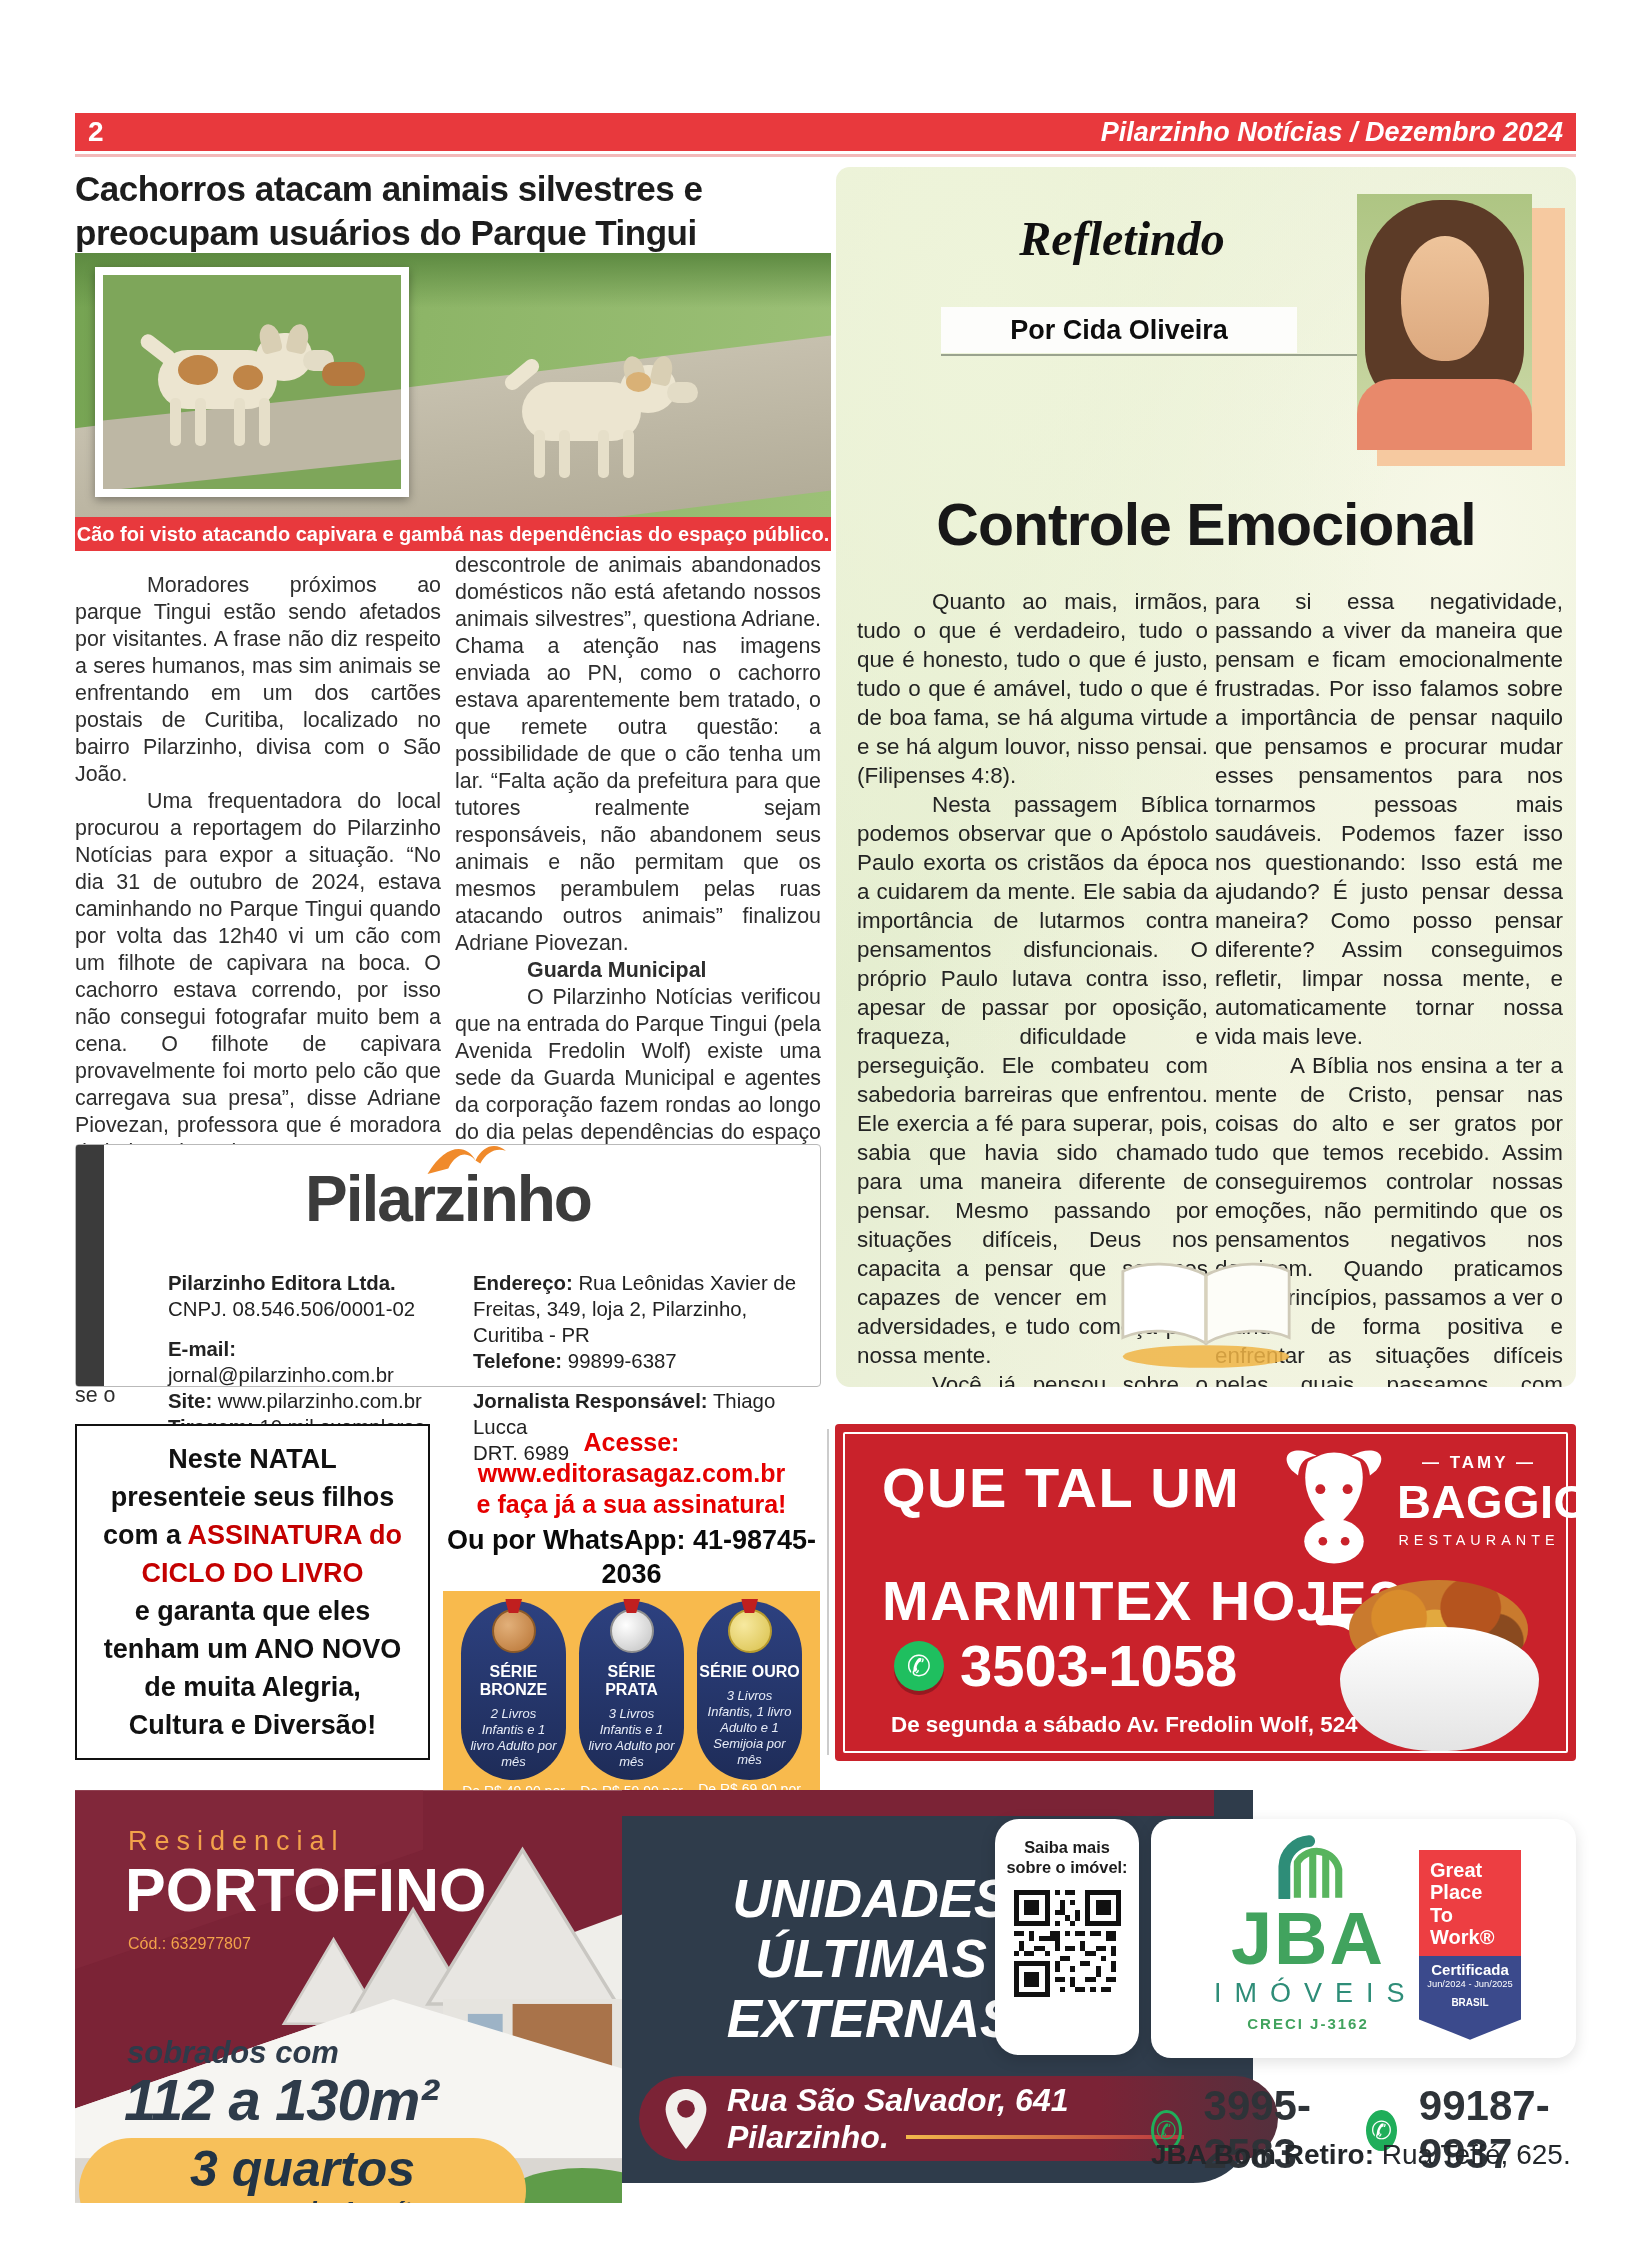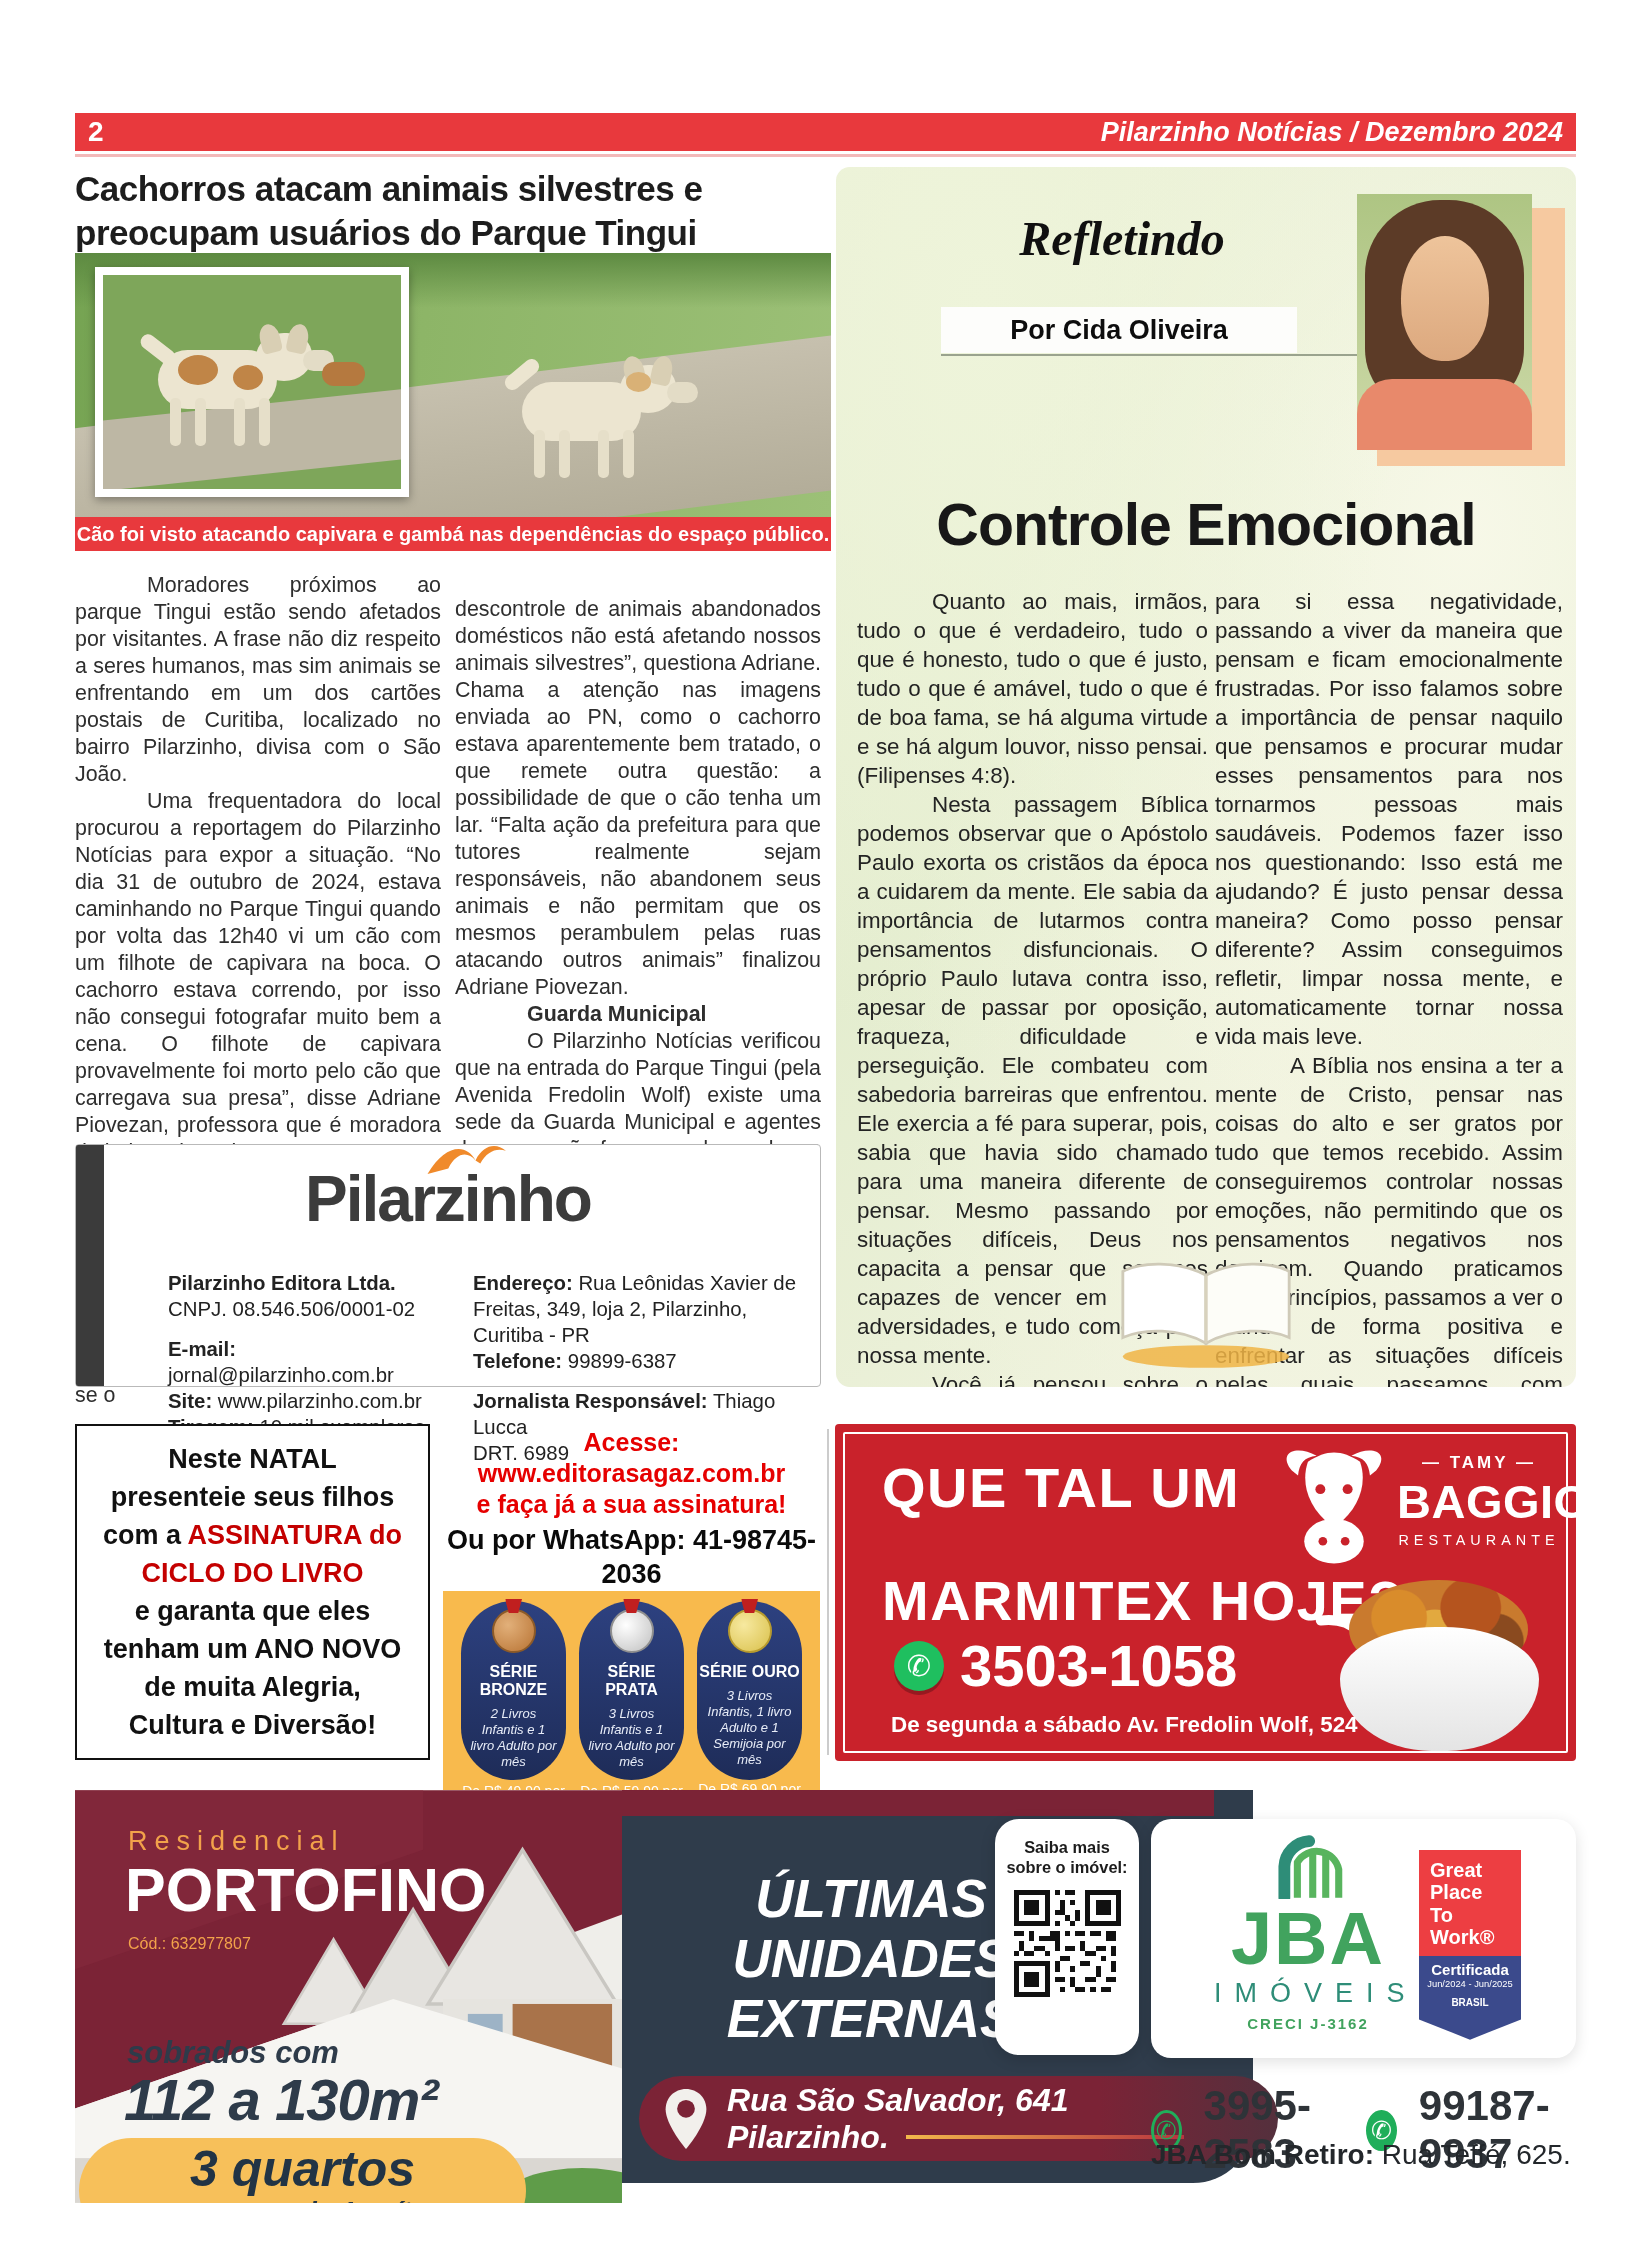--- a/index.html
+++ b/index.html
@@ -34,21 +34,21 @@
   .d-snout{position:absolute;left:145px;top:0px;width:31px;height:21px;background:#e3dcc6;border-radius:11px;}
   .d-prey{position:absolute;left:164px;top:12px;width:43px;height:24px;background:#b5793f;border-radius:12px;}
   .d-leg{position:absolute;width:11px;height:48px;background:#e6dfc9;border-radius:5px;top:48px;}
   .d-patch{position:absolute;background:#c08547;border-radius:50%;}
   .cap{left:75px;top:517px;width:756px;height:34px;background:#e8393d;color:#fff;display:flex;
        align-items:center;justify-content:center;font-size:20px;font-weight:bold;}
   .col{font-size:21.4px;line-height:27px;text-align:justify;color:#2e2e2e;}
   .col p{margin:0;text-indent:72px;}
   .col p.noind{text-indent:0;}
   .a1-c1{left:75px;top:572px;width:366px;}
-  .a1-c2{left:455px;top:596px;width:366px;}
+  .a1-c2{left:455px;top:552px;width:366px;}
   .subhead{font-weight:bold;text-indent:72px;margin:0;}
   .credits{margin-top:32px;text-align:center;font-size:20.4px;line-height:27px;text-indent:0;}
   .credits div{text-indent:0;}
 
   
   .mast{left:75px;top:1144px;width:746px;height:243px;background:#fff;border:1.5px solid #b9b9b9;
         border-radius:4px;box-sizing:border-box;}
   .mast-bar{position:absolute;left:0;top:0;width:28px;height:100%;background:#3b3b3b;border-radius:2px 0 0 2px;}
   .mast-logo{position:absolute;left:0;right:0;top:17px;text-align:center;}
   .logo-in{position:relative;display:inline-block;}
@@ -415,22 +415,22 @@
       <div class="p-f2">112 a 130m²</div>
       <div class="p-pill">
         <div class="pill1">3 quartos</div>
         <div class="pill2">sendo 1 suíte</div>
       </div>
     </div>
 
     <div class="porto-dark"></div>
     <div class="porto-strip"></div>
     <div class="units">
+      <div>UNIDADES</div>
       <div>ÚLTIMAS</div>
-      <div>UNIDADES</div>
       <div>EXTERNAS</div>
       <div class="units-sub">prontas para morar</div>
     </div>
 
     <div class="addr-bar">
       <svg class="pin" viewBox="0 0 100 140">
         <path d="M50 2 C24 2 4 22 4 48 C4 84 50 138 50 138 C50 138 96 84 96 48 C96 22 76 2 50 2 Z" fill="#f2f0ec"></path>
         <circle cx="50" cy="47" r="20" fill="#7b2336"></circle>
       </svg>
       <div class="addr-text">

